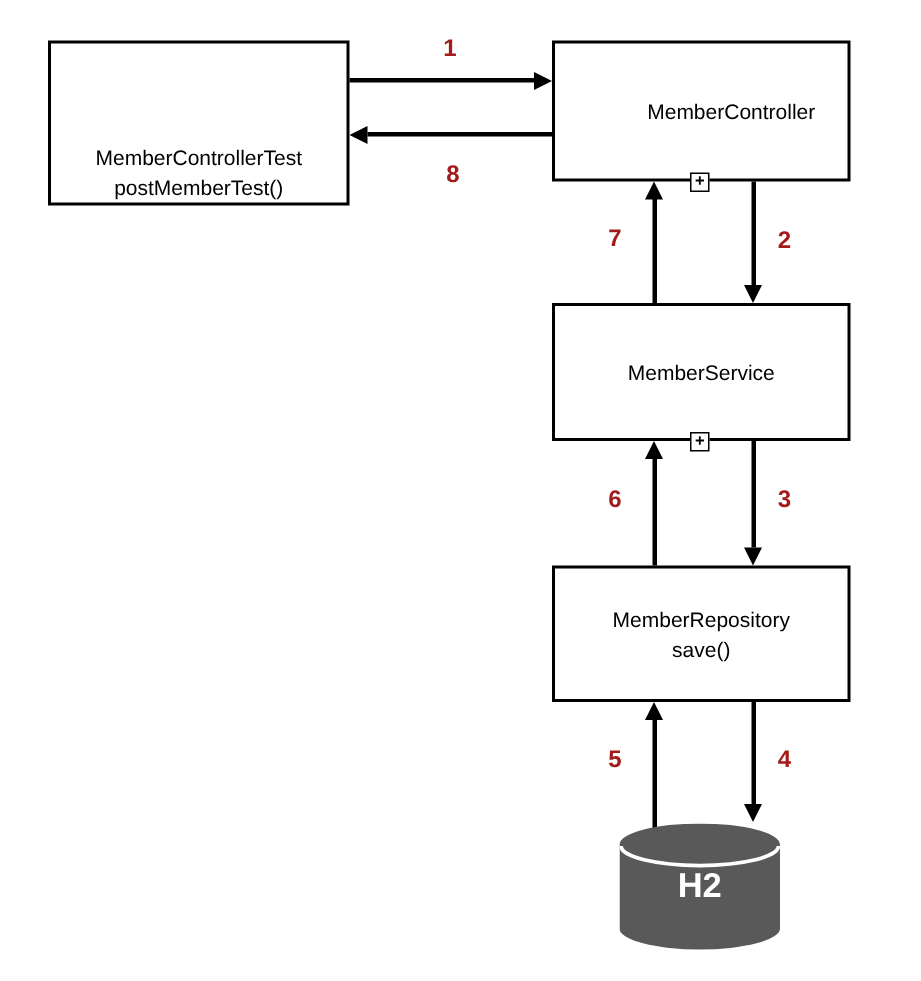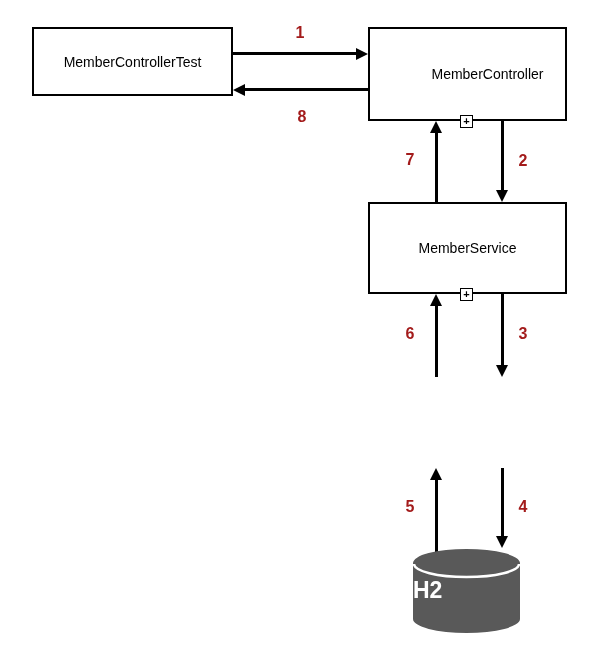--- a/index.html
+++ b/index.html
@@ -54,43 +54,49 @@
     font-weight: bold;
     line-height: 1;
     color: #000000;
   }
   .cyl-wrap { position: absolute; left: 413px; top: 549px; width: 107px; height: 85px; }
   .cyl-label {
     position: absolute;
     left: 413px;
     top: 577px;
     width: 107px;
+    text-align: center;
     color: #ffffff;
     font-weight: bold;
     font-size: 23px;
     line-height: 26px;
   }
 </style>
 </head>
 <body>
 
 <div class="canvas">
 
-  <div class="node" style="left:32px; top:27px; width:201px; height:69px;">
+  <div class="node" style="left:32px; top:27px; width:201px; height:110px;justify-content:flex-end;">
     <span>MemberControllerTest</span>
+    <span>postMemberTest()</span>
   </div>
 
   <div class="node" style="left:368px; top:27px; width:199px; height:94px;padding-left:40px;">
     <span>MemberController</span>
   </div>
 
   <div class="node" style="left:368px; top:202px; width:199px; height:92px;gap:34px;">
     <span>MemberService</span>
   </div>
 
+  <div class="node" style="left:368px; top:377px; width:199px; height:91px;">
+    <span>MemberRepository</span>
+    <span>save()</span>
+  </div>
 
   <div class="plus" style="left:460px; top:115px;">
     <span>+</span>
   </div>
   <div class="plus" style="left:460px; top:288px;">
     <span>+</span>
   </div>
 
   <div>
     <div class="edge-line" style="left:233px; top:52px; width:123px; height:3px;"></div>

